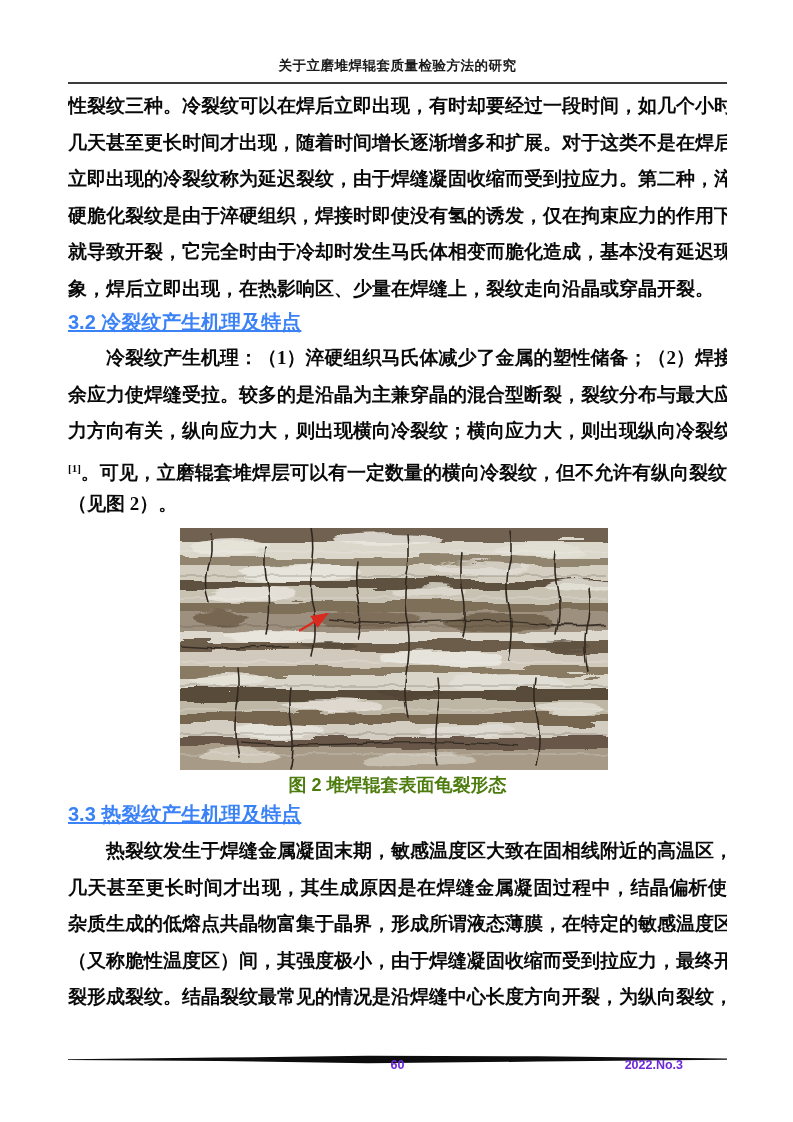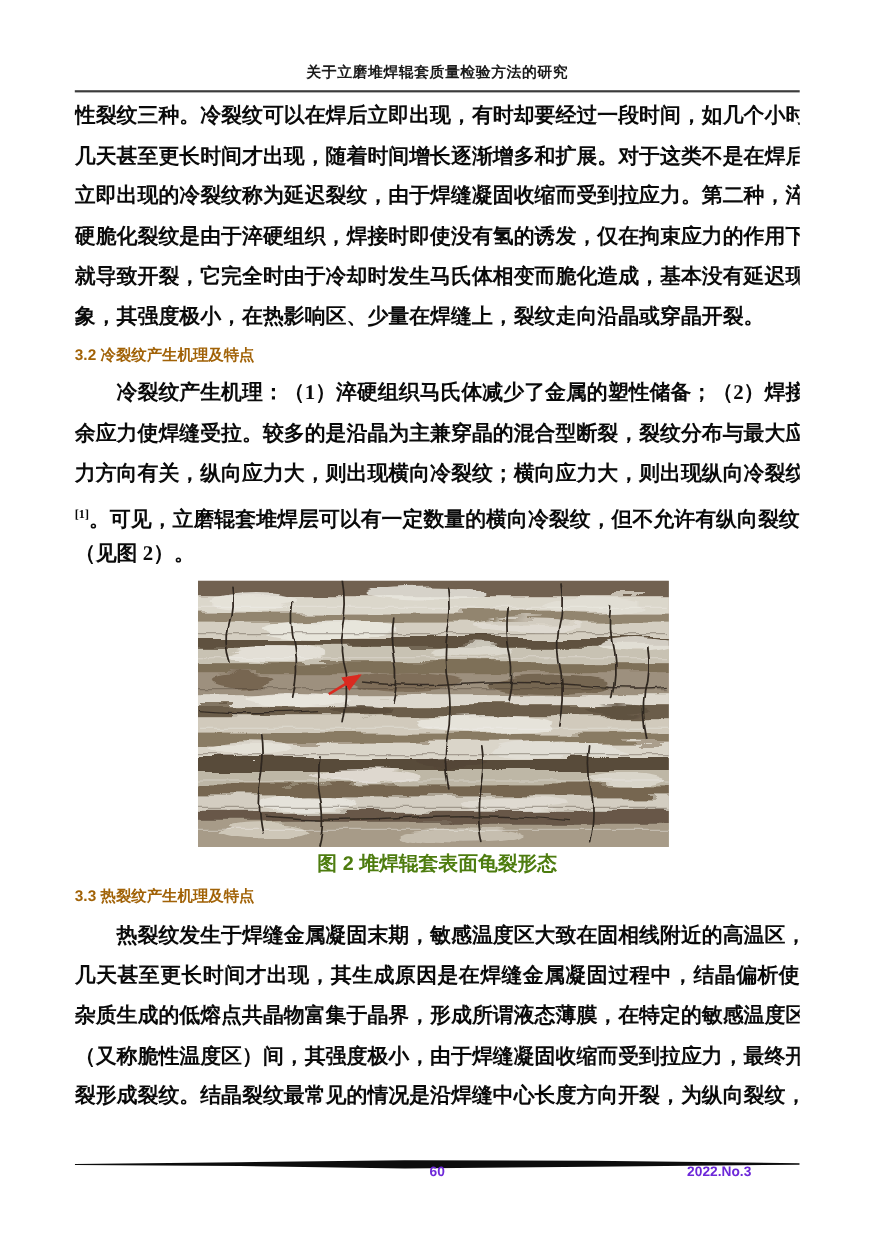--- a/index.html
+++ b/index.html
@@ -21,21 +21,21 @@
     height:36.5px; white-space:nowrap;
     text-align:justify; text-align-last:justify; text-justify:inter-character;
     overflow:hidden;
   }
   .bline.no-stretch { text-align-last:left; }
   .bline.indent { text-indent:2em; }
   sup.cite { font-size:11px; vertical-align:7px; letter-spacing:0; }
 
   .sec-heading {
     font-family:"Liberation Sans","DejaVu Sans",sans-serif;
-    font-weight:700; font-size:14px; line-height:28px; color:#a16207;
+    font-weight:700; font-size:20px; line-height:28px; color:#3b82f6;text-decoration:underline;
   }
   #h32 { top:308px; }
   #h33 { top:800px; }
 
   #para1 { top:88px; }
   #para2 { top:340px; }
   #para3 { top:833px; }
 
   #figure2 { top:528px; left:180px; width:428px; height:242px; }
   #figure2 svg { display:block; }
@@ -62,21 +62,21 @@
 
   <div class="abs content-x running-title">关于立磨堆焊辊套质量检验方法的研究</div>
   <div class="abs content-x head-rule"></div>
 
   <div id="para1" class="abs content-x bodyblock">
     <div class="bline">性裂纹三种。冷裂纹可以在焊后立即出现，有时却要经过一段时间，如几个小时、</div>
     <div class="bline">几天甚至更长时间才出现，随着时间增长逐渐增多和扩展。对于这类不是在焊后</div>
     <div class="bline">立即出现的冷裂纹称为延迟裂纹，由于焊缝凝固收缩而受到拉应力。第二种，淬</div>
     <div class="bline">硬脆化裂纹是由于淬硬组织，焊接时即使没有氢的诱发，仅在拘束应力的作用下</div>
     <div class="bline">就导致开裂，它完全时由于冷却时发生马氏体相变而脆化造成，基本没有延迟现</div>
-    <div class="bline no-stretch">象，其强度极小，在热影响区、少量在焊缝上，裂纹走向沿晶或穿晶开裂。</div>
+    <div class="bline no-stretch">象，焊后立即出现，在热影响区、少量在焊缝上，裂纹走向沿晶或穿晶开裂。</div>
   </div>
 
   <div id="h32" class="abs content-x sec-heading">3.2 冷裂纹产生机理及特点</div>
 
   <div id="para2" class="abs content-x bodyblock">
     <div class="bline indent">冷裂纹产生机理：（1）淬硬组织马氏体减少了金属的塑性储备；（2）焊接残</div>
     <div class="bline">余应力使焊缝受拉。较多的是沿晶为主兼穿晶的混合型断裂，裂纹分布与最大应</div>
     <div class="bline">力方向有关，纵向应力大，则出现横向冷裂纹；横向应力大，则出现纵向冷裂纹</div>
     <div class="bline"><sup class="cite">[1]</sup><span>。可见，立磨辊套堆焊层可以有一定数量的横向冷裂纹，但不允许有纵向裂纹</span></div>
     <div class="bline no-stretch">（见图 2）。</div>

